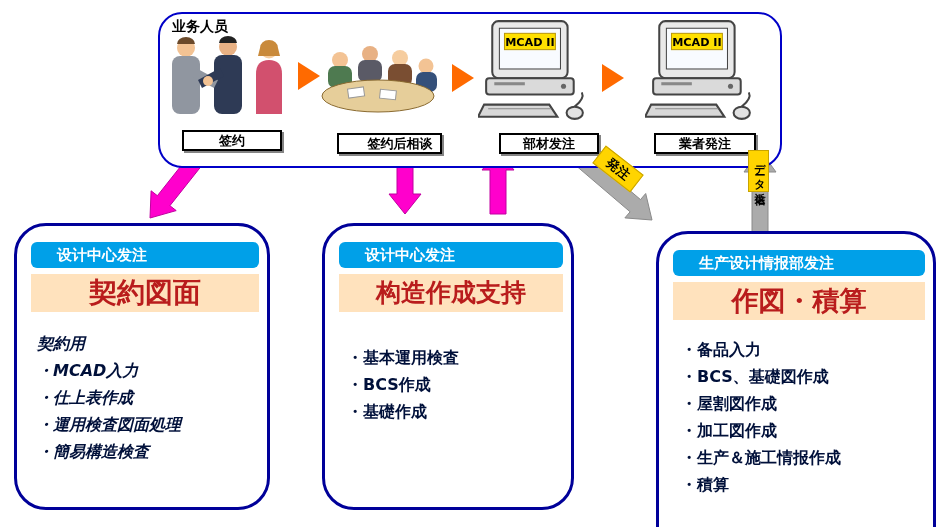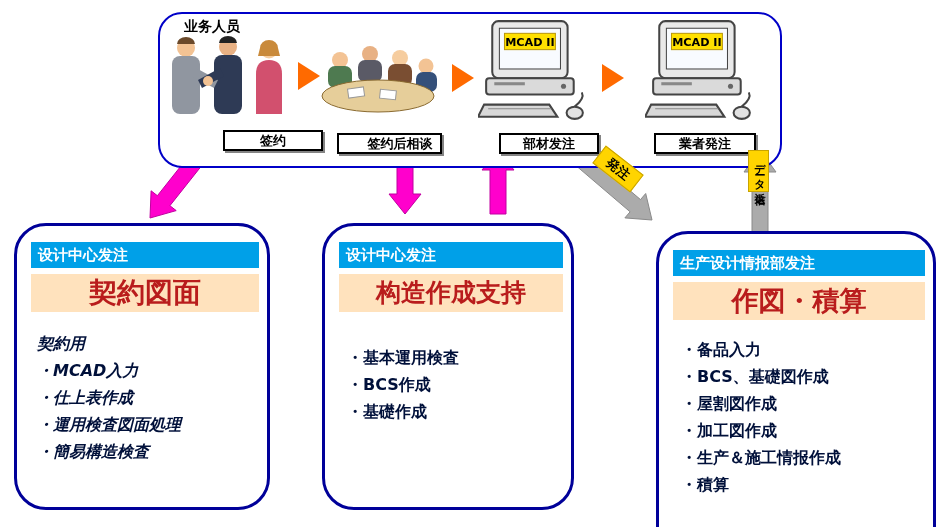--- a/index.html
+++ b/index.html
@@ -14,41 +14,41 @@
   *{box-sizing:border-box;margin:0;padding:0;}
   body{background:#fff;font-family:"DejaVu Sans",sans-serif;}
   .canvas{position:relative;width:944px;height:527px;background:#fff;overflow:hidden;}
 
   .arrow-layer{position:absolute;left:0;top:0;pointer-events:none;}
   .arrow-magenta{fill:var(--magenta-arrow);stroke:#C000A0;stroke-width:1;}
   .arrow-gray{fill:var(--gray-arrow);stroke:#8A8A8A;stroke-width:1;}
 
   .top-flow{position:absolute;left:158px;top:12px;width:624px;height:156px;
     border:2px solid #0000C8;border-radius:24px;background:#fff;}
-  .group-label{position:absolute;left:184px;top:18px;font-weight:bold;font-size:14px;color:#000;}
+  .group-label{position:absolute;left:172px;top:18px;font-weight:bold;font-size:14px;color:#000;}
 
   .clipart{position:absolute;}
   .flow-triangle{position:absolute;width:0;height:0;
     border-left:22px solid var(--orange-triangle);
     border-top:14px solid transparent;border-bottom:14px solid transparent;}
 
   .step-caption{position:absolute;background:#fff;border:2px solid #000;
     box-shadow:2px 2px 0 rgba(110,110,110,.85);
     font-weight:bold;font-size:13px;color:#000;text-align:center;line-height:17px;height:21px;}
 
   .arrow-label-order{position:absolute;left:594px;top:158px;background:var(--yellow-label);
     color:#000;font-weight:bold;font-size:13px;padding:1px 10px;transform:rotate(38deg);
     border:1px solid #C9A400;white-space:nowrap;}
   .arrow-label-return{position:absolute;left:748px;top:150px;background:var(--yellow-label);
     color:#000;font-weight:bold;font-size:11px;padding:5px 2px;
     writing-mode:vertical-rl;text-orientation:upright;letter-spacing:1px;border:1px solid #C9A400;}
 
   .card{position:absolute;border:3px solid var(--border-navy);border-radius:32px;background:#fff;}
   .card-header{position:absolute;left:14px;top:16px;height:26px;background:var(--accent-blue);
-    color:#fff;font-weight:bold;font-size:15px;line-height:26px;padding-left:7px;}
+    color:#fff;font-weight:bold;font-size:15px;line-height:26px;padding-left:26px;border-radius:6px;}
   .card-title{position:absolute;left:14px;top:48px;height:38px;background:var(--banner-peach);
     color:#b91c1c;font-weight:bold;text-align:center;line-height:38px;}
   .card-body{position:absolute;color:#00103A;font-weight:bold;font-size:16px;}
   .card-body .intro,.card-body .list-item{line-height:27px;white-space:nowrap;}
 
   svg text{font-family:"DejaVu Sans",sans-serif;}
 </style>
 </head>
 <body>
 
@@ -127,21 +127,21 @@
       <line x1="10" y1="88" x2="72" y2="88" stroke="#888888"></line>
       <ellipse cx="95" cy="92" rx="8" ry="6" fill="#E2E2E2" stroke="#444444" stroke-width="2"></ellipse>
       <path d="M95,86 Q105,78 102,72" fill="none" stroke="#444444" stroke-width="2"></path>
     </svg>
   </div>
 
   <div class="flow-triangle" style="left:298px;top:62px;"></div>
   <div class="flow-triangle" style="left:452px;top:64px;"></div>
   <div class="flow-triangle" style="left:602px;top:64px;"></div>
 
-  <div class="step-caption" style="left:182px;top:130px;width:100px;margin-left:41px;">签约</div>
+  <div class="step-caption" style="left:182px;top:130px;width:100px;">签约</div>
   <div class="step-caption" style="left:337px;top:133px;width:105px;padding-left:21px;">签约后相谈</div>
   <div class="step-caption" style="left:499px;top:133px;width:100px;">部材发注</div>
   <div class="step-caption" style="left:654px;top:133px;width:102px;">業者発注</div>
 
   <div class="arrow-label-order">発注</div>
   <div class="arrow-label-return">データ返信</div>
 
   <div class="card" style="left:14px;top:223px;width:256px;height:287px;">
     <div class="card-header" style="width:228px;">设计中心发注</div>
     <div class="card-title" style="width:228px;font-size:28px;">契約図面</div>

